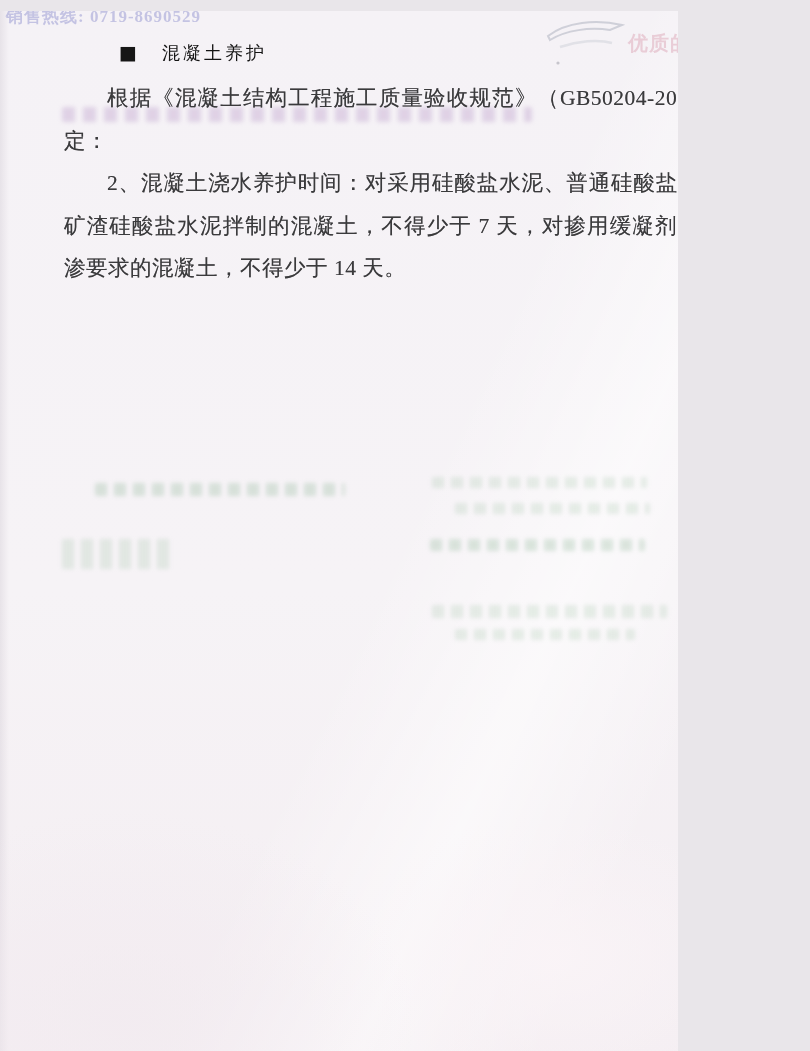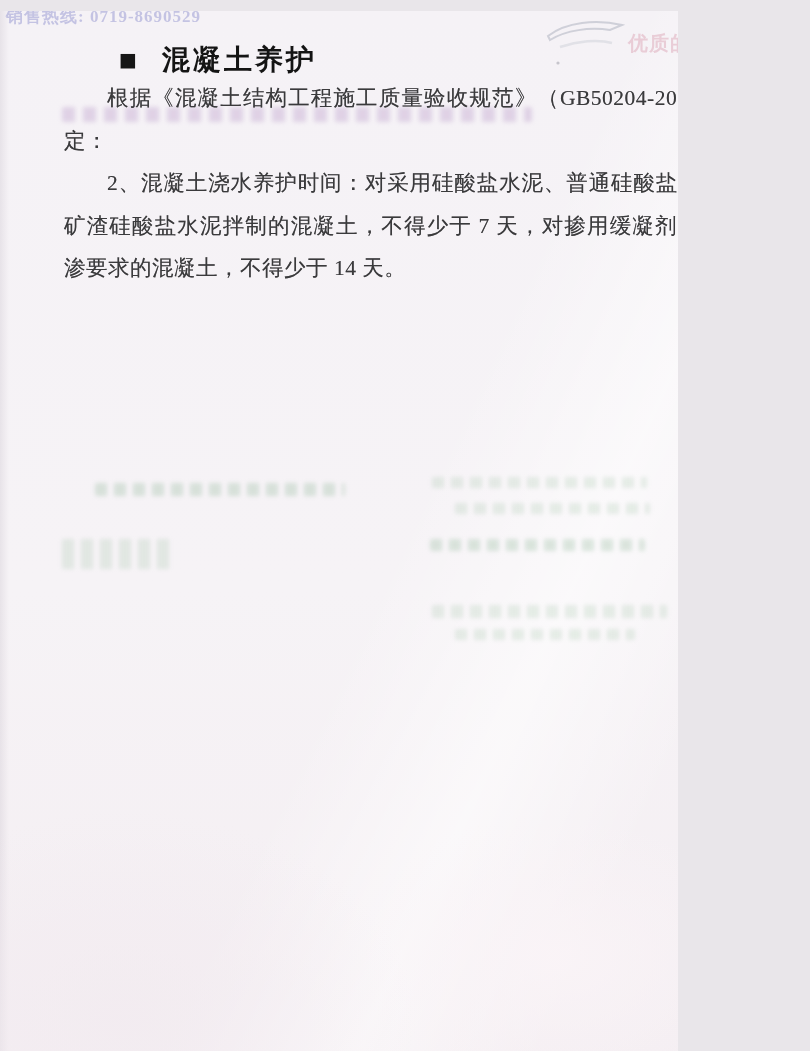--- a/index.html
+++ b/index.html
@@ -73,22 +73,22 @@
     display: inline-block;
     width: 17px;
     height: 17px;
     line-height: 15px;
     margin-right: 26px;
     font-size: 19px;
     font-family: "DejaVu Sans", sans-serif;
     color: #161616;
   }
   .heading .title {
-    font-size: 28px;
-    font-weight: bold;
+    font-size: 18px;
+    font-weight: normal;
     letter-spacing: 3px;
   }
 
   .doc {
     position: absolute;
     left: 64px;
     top: 66px;
     width: 681px;
     font-size: 21.5px;
     line-height: 42.6px;

